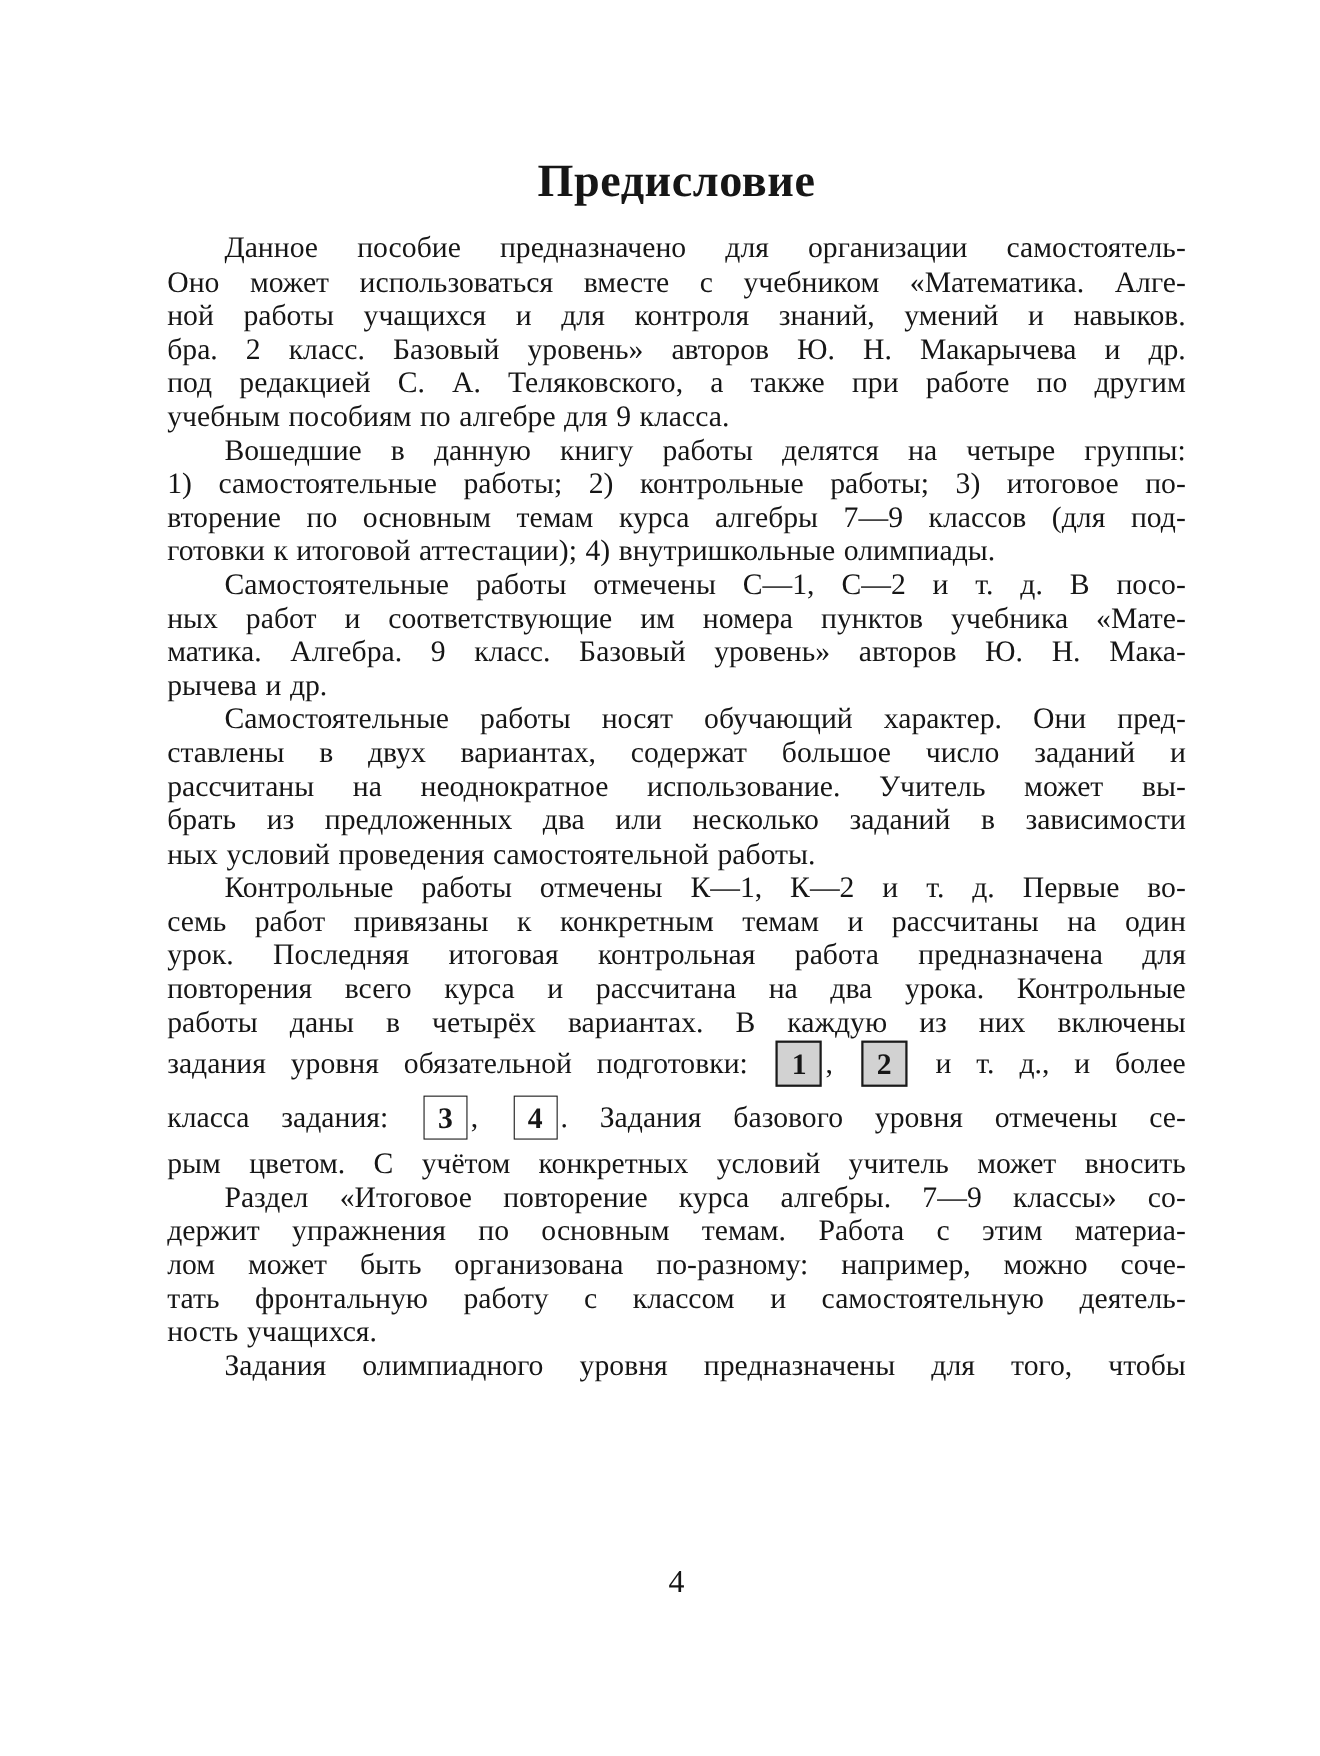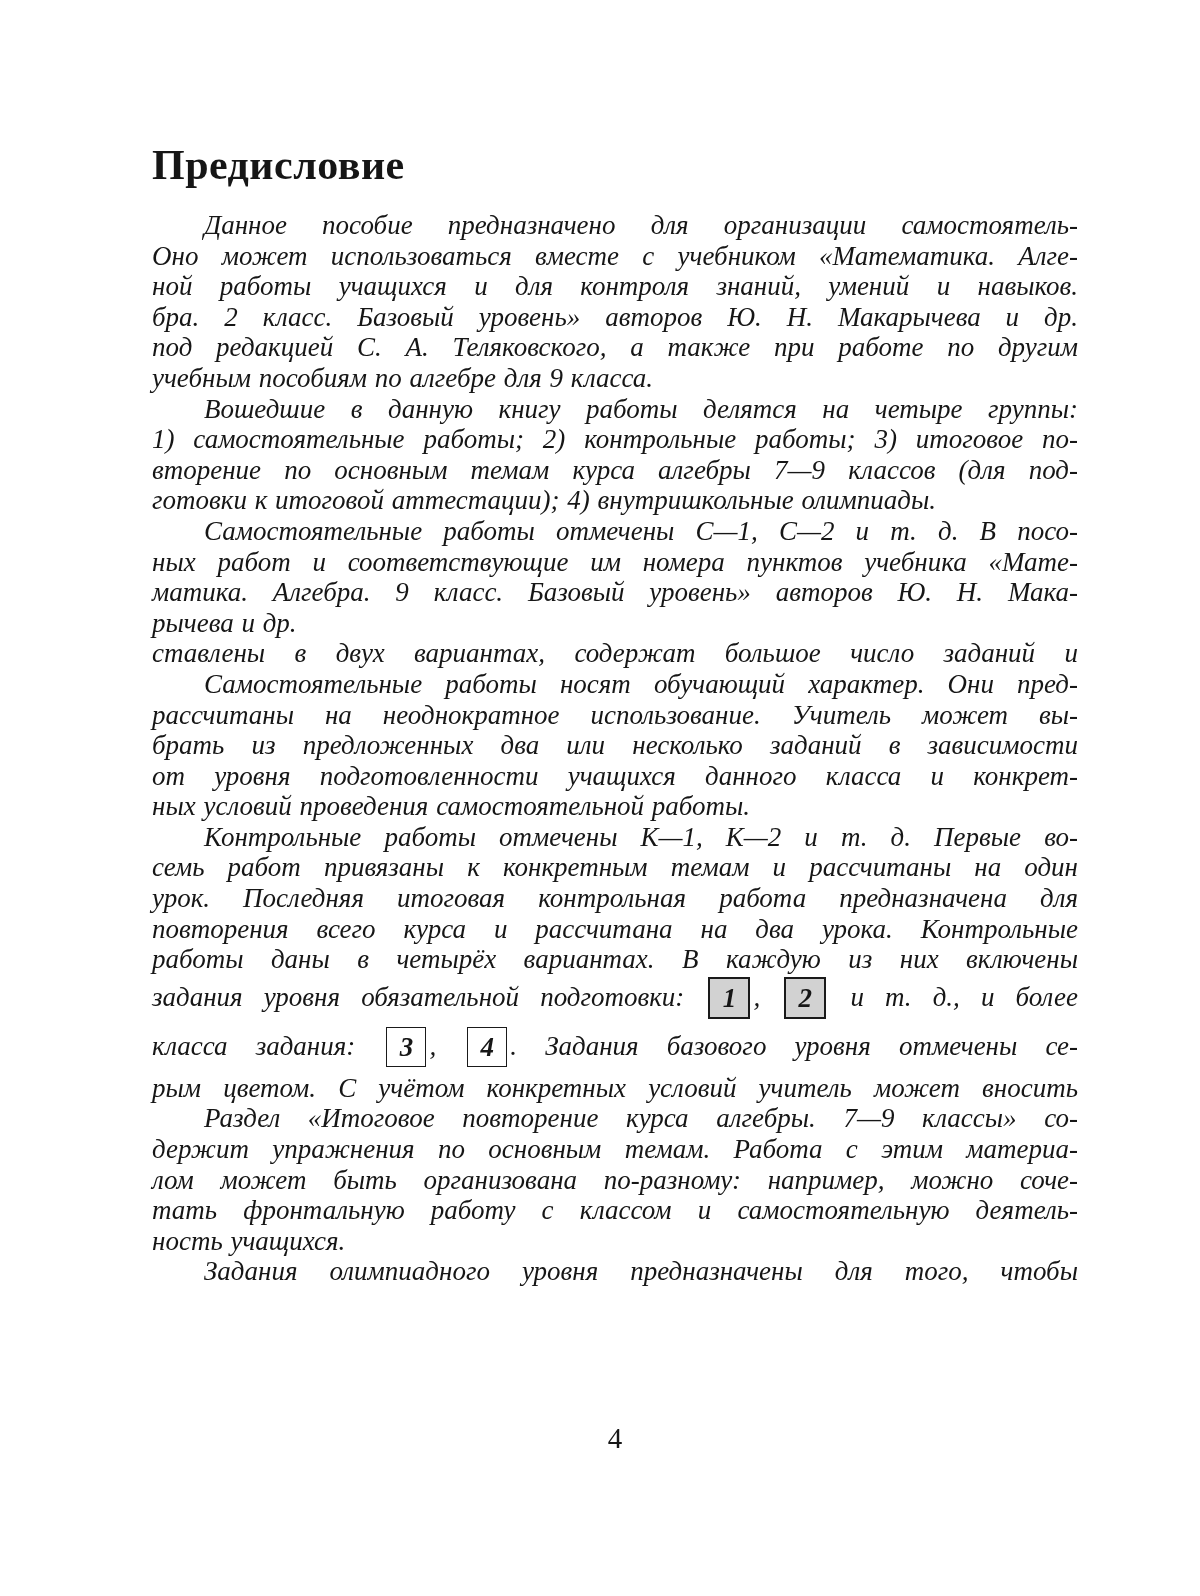--- a/index.html
+++ b/index.html
@@ -18,29 +18,29 @@
   }
   .content {
     position: absolute;
     left: 152px;
     top: 140px;
     width: 926px;
   }
   .title {
     font-size: 42px;
     font-weight: bold;
+    text-align: center;
     letter-spacing: 0.5px;
     margin: 0 0 20px 0;
     line-height: 50px;
   }
   .body-text {
     font-size: 27px;
     line-height: 30.6px;
     word-spacing: 1px;
-    font-style: italic;
   }
   .para { margin: 0; }
   .line {
     text-align: justify;
     text-align-last: justify;
     white-space: normal;
   }
   .line.last {
     text-align-last: left;
   }
@@ -100,25 +100,24 @@
           <div class="line"><span>вторение по основным темам курса алгебры 7—9 классов (для под-</span></div>
           <div class="line last"><span>готовки к итоговой аттестации); 4) внутришкольные олимпиады.</span></div>
         </div>
         <div class="para">
           <div class="line first"><span>Самостоятельные работы отмечены С—1, С—2 и т. д. В посо-</span></div>
           <div class="line"><span>ных работ и соответствующие им номера пунктов учебника «Мате-</span></div>
           <div class="line"><span>матика. Алгебра. 9 класс. Базовый уровень» авторов Ю. Н. Мака-</span></div>
           <div class="line last"><span>рычева и др.</span></div>
         </div>
         <div class="para">
+          <div class="line first"><span>Самостоятельные работы носят обучающий характер. Они пред-</span></div>
           <div class="line"><span>ставлены в двух вариантах, содержат большое число заданий и</span></div>
-          <div class="line first"><span>Самостоятельные работы носят обучающий характер. Они пред-</span></div>
           <div class="line"><span>рассчитаны на неоднократное использование. Учитель может вы-</span></div>
           <div class="line"><span>брать из предложенных два или несколько заданий в зависимости</span></div>
-          <div class="line"><span>от уровня подготовленности учащихся данного класса и конкрет-</span></div>
           <div class="line last"><span>ных условий проведения самостоятельной работы.</span></div>
         </div>
         <div class="para">
           <div class="line first"><span>Контрольные работы отмечены К—1, К—2 и т. д. Первые во-</span></div>
           <div class="line"><span>семь работ привязаны к конкретным темам и рассчитаны на один</span></div>
           <div class="line"><span>урок. Последняя итоговая контрольная работа предназначена для</span></div>
           <div class="line"><span>повторения всего курса и рассчитана на два урока. Контрольные</span></div>
           <div class="line"><span>работы даны в четырёх вариантах. В каждую из них включены</span></div>
           <div class="line"><span>задания уровня обязательной подготовки: </span><span class="num-box gray">1</span><span>, </span><span class="num-box gray">2</span><span> и т. д., и более</span></div>
           <div class="line"><span>класса задания: </span><span class="num-box white">3</span><span>, </span><span class="num-box white">4</span><span>. Задания базового уровня отмечены се-</span></div>

